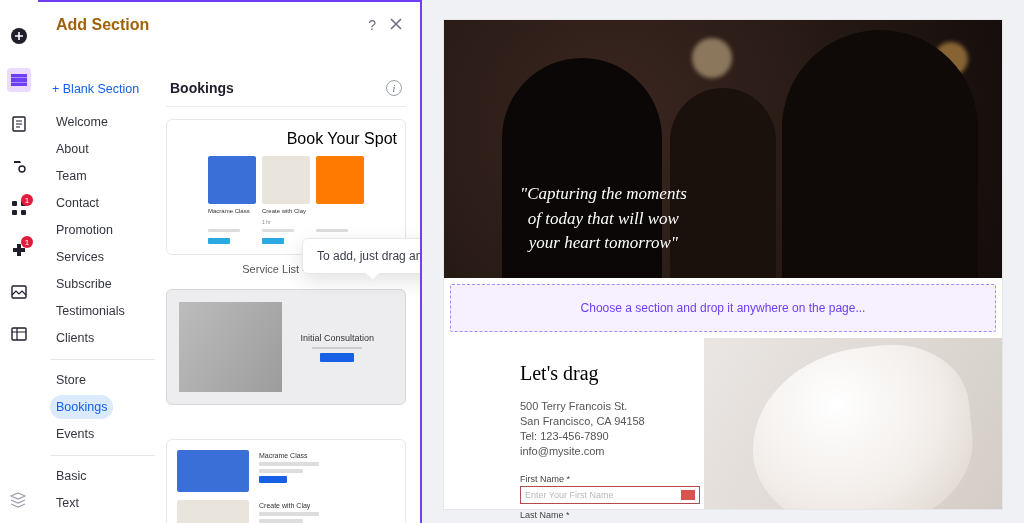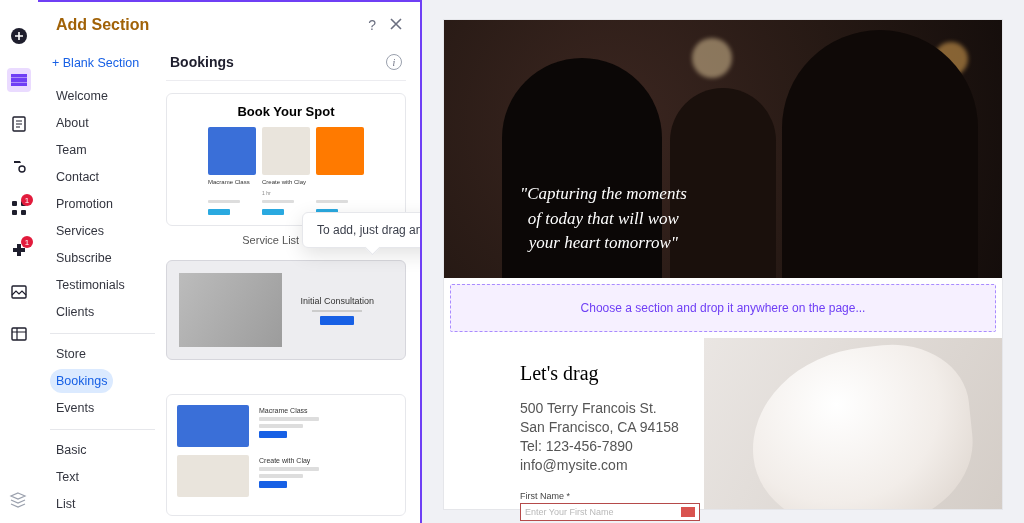--- a/index.html
+++ b/index.html
@@ -13,45 +13,45 @@
   .rail-icon { width: 20px; height: 20px; display: flex; align-items: center; justify-content: center; position: relative; cursor: pointer; }
   .rail-icon.active { background: #eadbff; border-radius: 4px; padding: 3px; width: 24px; height: 24px; }
   .rail-icon.active svg { stroke: #6f3ff5; fill: #6f3ff5; }
   .badge { position: absolute; top: -4px; right: -4px; width: 12px; height: 12px; border-radius: 50%; background: #e21b3c; color: #fff; font-size: 8px; display:flex; align-items:center; justify-content:center; }
 
   
   .panel { width: 384px; background: #fff; border-right: 2px solid #6f3ff5; border-top: 2px solid #6f3ff5; display: flex; flex-direction: column; }
   .panel-header { display: flex; align-items: center; justify-content: space-between; padding: 14px 18px 12px; }
   .panel-title { font-size: 16px; font-weight: 700; color: #a16207; }
   .panel-header .right { display: flex; gap: 14px; align-items: center; color: #6b6f80; font-size: 14px; cursor: pointer; }
-  .columns { flex: 1; display: flex; min-height: 0; }
+  .columns { flex: 1; display: flex; min-height: 0; margin-top: 26px; }
   .sidebar { width: 120px; padding: 6px 0 0 12px; overflow-y: auto; font-size: 12.5px; color: #33353f; }
   .blank { color: #1760e5; font-size: 12.5px; padding: 4px 0 14px 2px; cursor: pointer; }
   .divider { height: 1px; background: #e6e7eb; margin: 6px 0 8px; width: 105px; }
   .cat { padding: 5px 6px; margin: 0 0 3px; cursor: pointer; border-radius: 14px; display: inline-block; }
   .cat.active { background: #dbeaff; color: #1760e5; }
 
   .templates { flex: 1; overflow-y: auto; padding: 8px 14px 0 8px; position: relative; }
   .sec-head { display: flex; justify-content: space-between; align-items: center; padding: 0 4px 10px; }
   .sec-head h3 { font-size: 14px; font-weight: 600; color: #1e1e2d; }
   .info { width: 16px; height: 16px; border: 1px solid #9aa0ad; border-radius: 50%; display:flex;align-items:center;justify-content:center; font-size: 10px; font-style: italic; font-family: Georgia, serif; color:#6b6f80; cursor:pointer; }
   .thin-divider { height: 1px; background: #ececf0; margin: 0 0 12px; }
 
   .card { border: 1px solid #e6e7eb; border-radius: 6px; padding: 8px 8px 10px; margin-bottom: 8px; background:#fff; cursor: grab; }
   .card.highlight { background: #ededf0; border: 1px solid #d6d6dc; }
-  .card-title { text-align: center; font-size: 13px; font-weight: 700; margin: 2px 0 8px; }
+  .card-title { text-align: right; font-size: 16px; font-weight: 400; margin: 2px 0 8px; }
   .thumb-grid { display: flex; gap: 6px; justify-content: center; }
   .thumb-col { display:flex; flex-direction:column; gap:4px; }
   .thumb { width: 48px; height: 48px; border-radius: 2px; }
   .mini { height: 3px; border-radius: 1px; background: #ddd; }
   .mini.w1 { width: 32px; }
   .mini.btn { background: #2aa9e0; width: 22px; height: 6px; margin-top: 2px; }
   .caption { text-align:center; font-size: 11px; color:#555; margin: 4px 0 14px; }
 
-  .card.split { display:flex; padding:12px; overflow:hidden; height:100px; }
+  .card.split { display:flex; padding:12px; overflow:hidden; height:116px; }
   .split .photo { flex: 0 0 48%; background: linear-gradient(120deg,#bcbcbc,#9c9c9c); }
   .split .info-side { flex:1; display:flex; flex-direction:column; align-items:center; justify-content:center; gap:4px; font-size:9px; color:#333; }
   .split .info-side .btn { background:#1760e5; width:34px; height:9px; border-radius:1px; }
 
   .card.list { padding:10px 10px; }
   .row { display:flex; gap:10px; align-items:flex-start; margin-bottom:8px; }
   .row .rthumb { width:72px; height:42px; border-radius:2px; }
   .row .rtxt { flex:1; display:flex; flex-direction:column; gap:3px; padding-top:2px; }
   .row .rtxt .t { height:4px; background:#ddd; border-radius:1px; }
   .row .rtxt .tb { height:7px; width:28px; background:#1760e5; border-radius:1px; }
@@ -72,21 +72,21 @@
   .silA { left:58px; width:160px; height:220px; border-radius:80px 80px 0 0; }
   .silB { left:226px; width:106px; height:190px; border-radius:60px 60px 0 0; background:#1a100c;}
   .silC { right:24px; width:196px; height:248px; border-radius:100px 100px 0 0; background:#0f0907;}
   .quote { position:relative; z-index:2; color:#fff; font-family: Georgia, "Times New Roman", serif; font-style: italic; font-size: 17px; line-height:1.45; text-align:center; }
   .quote span { display:block; }
 
   .dropzone { margin: 6px 6px; border: 1px dashed #a98bff; background: #f6f0ff; color:#6f3ff5; font-size:12px; text-align:center; padding: 16px 0; border-radius:2px; }
 
   .contact { display:flex; gap:20px; padding: 24px 0 0 76px; position:relative; flex:1; min-height:0; }
   .contact h2 { font-family: Georgia, serif; font-weight:400; font-size:20px; margin-bottom:14px; }
-  .addr { font-size:14px; color:#555; line-height:1.35; margin-bottom:16px; }
+  .addr { font-size:11px; color:#555; line-height:1.35; margin-bottom:16px; }
   .field-label { font-size:9px; color:#444; margin-bottom:2px; }
   .field { border:1px solid #b54a4a; font-size:9px; color:#b9b9b9; padding:3px 4px; margin-bottom:6px; width:180px; background:#fff; display:flex; justify-content:space-between; align-items:center; }
   .field .err { width:14px; height:10px; background:#d9534f; }
   .contact .photo { position:absolute; right:0; bottom:0; top:0; left:260px; background: linear-gradient(120deg,#eae6e3,#d4cdc7); overflow:hidden; }
   .veil { position:absolute; right:30px; top:10px; width:220px; height:180px; background: radial-gradient(ellipse at 40% 30%, #fff 0%, #f2ede9 55%, #d8cfc7 100%); border-radius:60% 40% 50% 50%; transform: rotate(-6deg); }
 
   .layers { position: absolute; left: 9px; bottom: 10px; color:#8a8d98; cursor:pointer; }
 </style>
 </head>
 <body>

